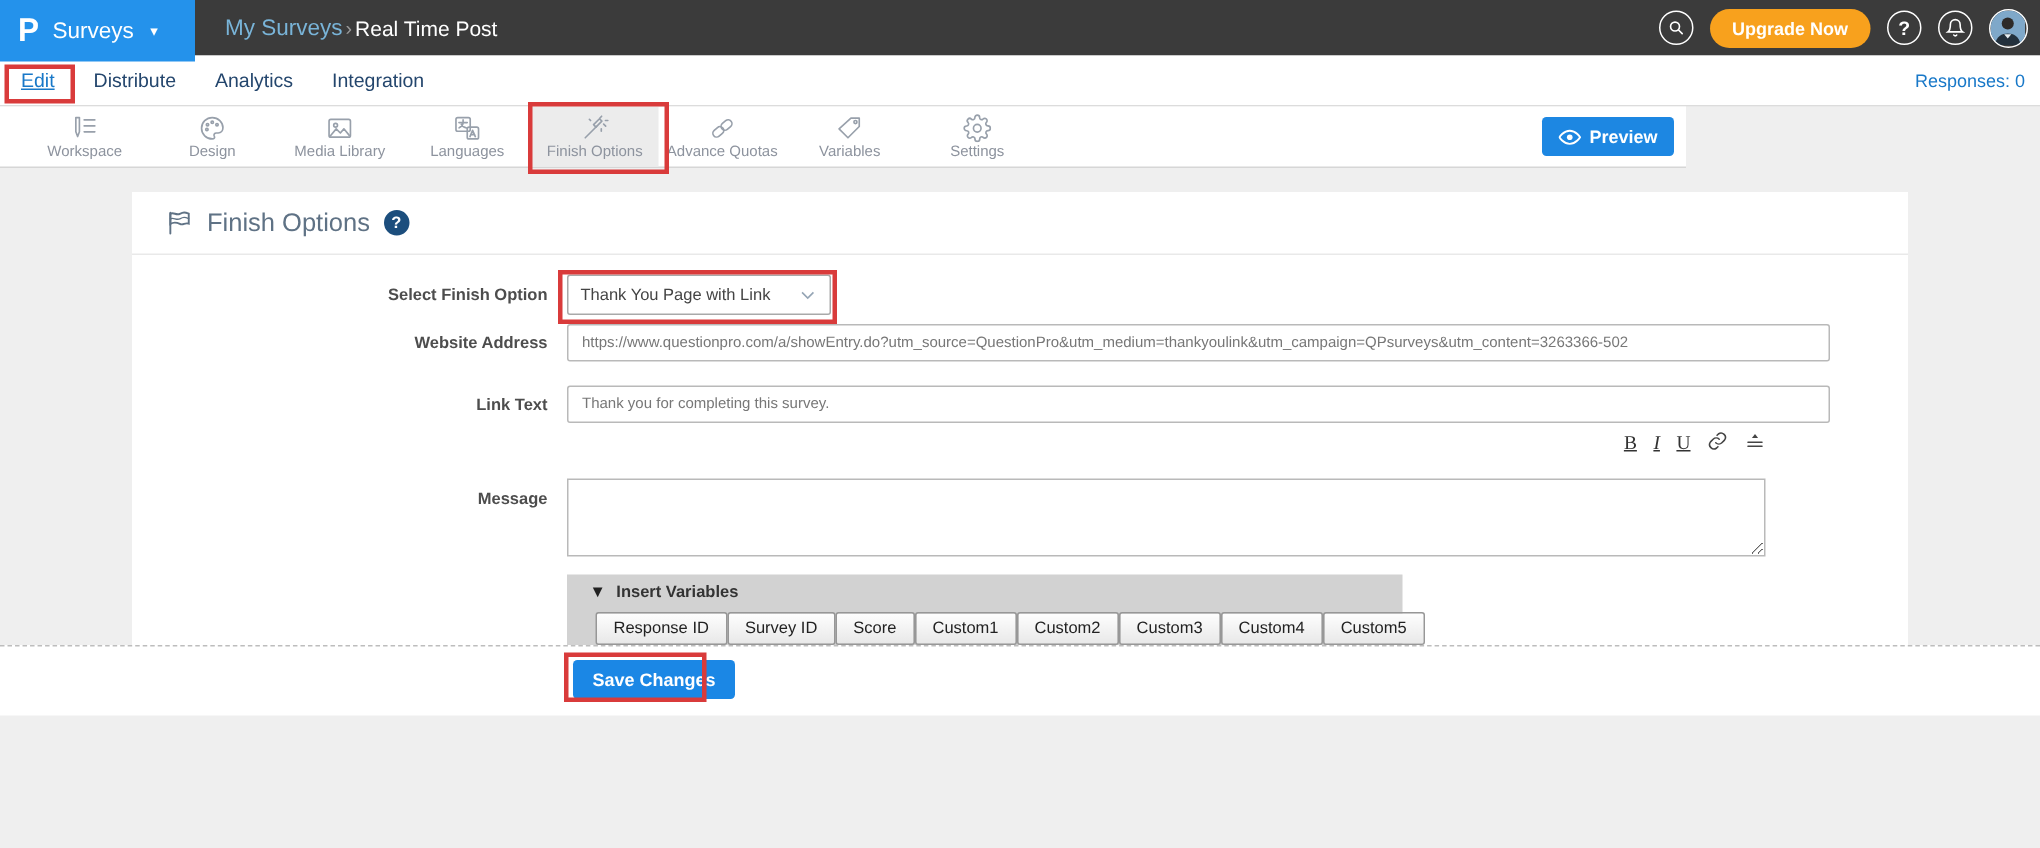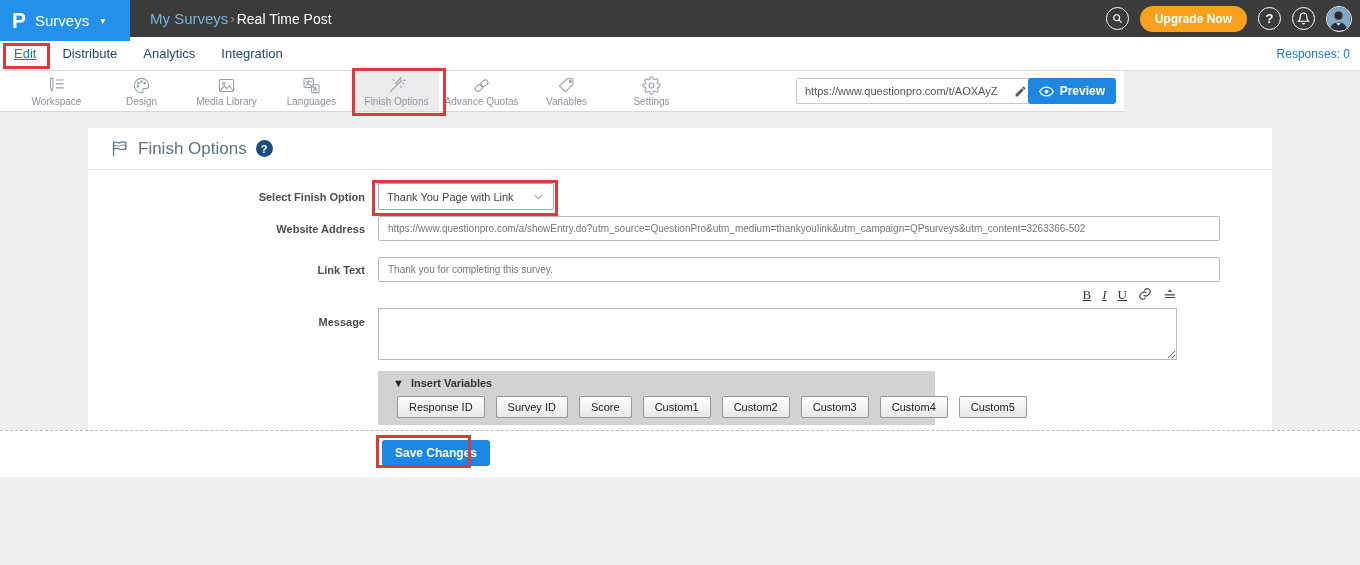--- a/index.html
+++ b/index.html
@@ -75,28 +75,28 @@
   .text-input { width:842px; height:25px; border:1px solid #b9b9b9; border-radius:2px; font-family:inherit;
                 font-size:10px; color:#777; padding:0 9px; }
   .example { margin:6px 0 0 290px; font-size:11px; color:#8b8b8b; }
   .editor-row { width:1089px; display:flex; justify-content:flex-end; align-items:center; gap:11px;
                 margin-top:4px; height:16px; }
   .ed-btn { font-family:"Liberation Serif", serif; font-size:13px; color:#333; text-decoration:underline;
             cursor:pointer; line-height:1; }
   .ed-btn.i { font-style:italic; }
   .ed-icon { cursor:pointer; display:flex; }
   .ed-icon svg { width:14px; height:14px; stroke:#444; fill:none; stroke-width:1.8; stroke-linecap:round; }
-  .msg-row { margin-top:6px; }
+  .msg-row { margin-top:17px; }
   .msg-area { width:799px; height:52px; border:1px solid #b9b9b9; font-family:inherit; font-size:11px;
               color:#555; padding:4px 8px; resize:both; }
   .ivar-panel { margin:7px 0 0 290px; width:557px; background:#d2d2d2; padding:6px 0 7px 0; }
   .ivar-head { display:flex; align-items:center; gap:7px; padding-left:15px; cursor:pointer; }
   .ivar-caret { font-size:11px; color:#222; line-height:1; }
   .ivar-title { font-size:11px; font-weight:bold; color:#333; }
-  .ivar-btns { display:flex; gap:11px; padding-left:19px; margin-top:7px; }
+  .ivar-btns { display:flex; padding-left:19px; margin-top:7px; }
   .ivar-btn { font-family:inherit; font-size:11px; color:#222; background:linear-gradient(#fefefe,#e8e8e8);
               border:1px solid #979797; border-radius:2px; padding:4px 11px; cursor:pointer; white-space:nowrap; }
 
   
   .save-strip { position:absolute; left:0; top:430px; width:1360px; height:47px; background:#fff;
                 border-top:1px dashed #bdbdbd; }
   .save-btn { position:absolute; left:382px; top:9px; background:#1b87e5; color:#fff; border:none;
               border-radius:3px; font-size:12px; font-weight:bold; font-family:inherit; padding:6px 13px; cursor:pointer; }
 
   
@@ -216,28 +216,20 @@
       <span class="tlabel">Variables</span>
     </div>
     <div class="titem">
       <svg viewBox="0 0 24 24">
           <circle cx="12" cy="12" r="3.2"></circle>
           <path d="M19.4 15a1.65 1.65 0 0 0 .33 1.82l.06.06a2 2 0 1 1-2.83 2.83l-.06-.06a1.65 1.65 0 0 0-1.82-.33 1.65 1.65 0 0 0-1 1.51V21a2 2 0 0 1-4 0v-.09A1.65 1.65 0 0 0 9 19.4a1.65 1.65 0 0 0-1.82.33l-.06.06a2 2 0 1 1-2.83-2.83l.06-.06a1.65 1.65 0 0 0 .33-1.82 1.65 1.65 0 0 0-1.51-1H3a2 2 0 0 1 0-4h.09A1.65 1.65 0 0 0 4.6 9a1.65 1.65 0 0 0-.33-1.82l-.06-.06a2 2 0 1 1 2.83-2.83l.06.06a1.65 1.65 0 0 0 1.82.33H9a1.65 1.65 0 0 0 1-1.51V3a2 2 0 0 1 4 0v.09a1.65 1.65 0 0 0 1 1.51 1.65 1.65 0 0 0 1.82-.33l.06-.06a2 2 0 1 1 2.83 2.83l-.06.06a1.65 1.65 0 0 0-.33 1.82V9a1.65 1.65 0 0 0 1.51 1H21a2 2 0 0 1 0 4h-.09a1.65 1.65 0 0 0-1.51 1z"></path>
         </svg>
       <span class="tlabel">Settings</span>
     </div>
 
-    <div class="url-box">
-      <input class="url-input" type="text" value="https://www.questionpro.com/t/AOXAyZ" style="">
-      <button class="pencil-btn">
-        <svg viewBox="0 0 24 24">
-            <path d="M3 17.3V21h3.7L17.8 9.9l-3.7-3.7L3 17.3zM20.7 7a1 1 0 0 0 0-1.4l-2.3-2.3a1 1 0 0 0-1.4 0l-1.8 1.8 3.7 3.7 1.8-1.8z"></path>
-          </svg>
-      </button>
-    </div>
     <button class="preview-btn">
       <svg viewBox="0 0 24 24">
           <path d="M1 12s4-7 11-7 11 7 11 7-4 7-11 7-11-7-11-7z"></path>
           <circle cx="12" cy="12" r="3" fill="#fff" stroke="none"></circle>
         </svg>
       <span>Preview</span>
     </button>
   </div>
 
   <section class="card">

